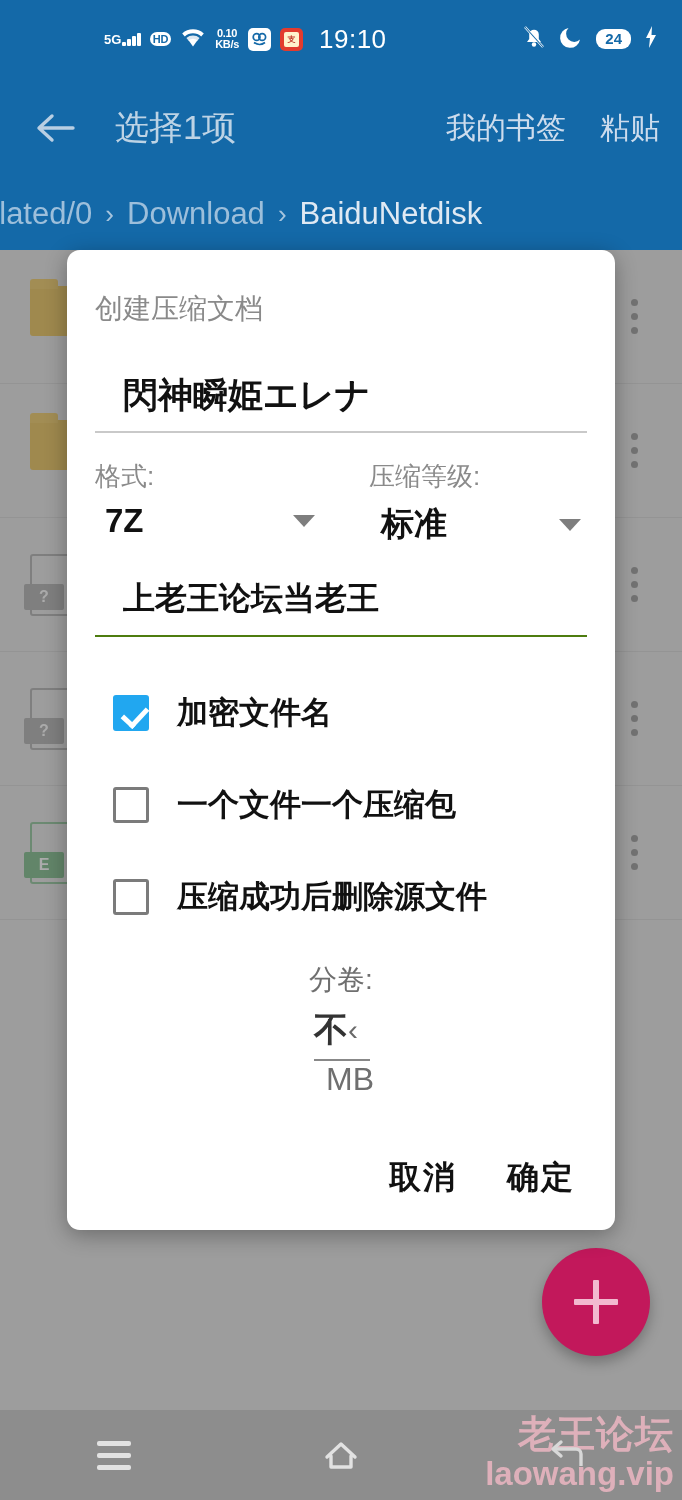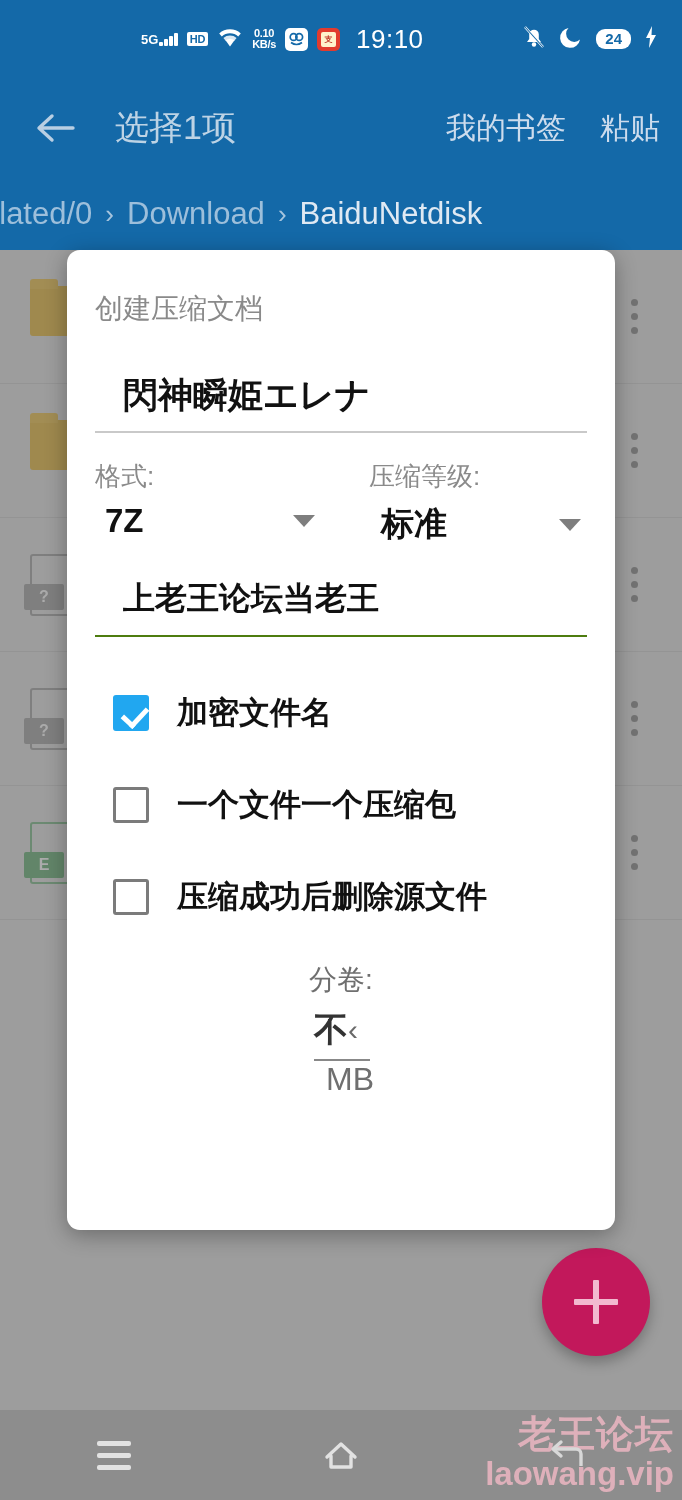--- a/index.html
+++ b/index.html
@@ -11,29 +11,29 @@
   #screen { position: relative; width: 682px; height: 1500px; overflow: hidden; }
 
   
   #statusbar {
     position: absolute; left: 0; top: 0; width: 682px; height: 78px;
     background: #1469a8; color: #ffffff;
     display: flex; align-items: center;
   }
   .sb-left { display: flex; align-items: center; gap: 9px; margin-left: 104px; }
   .sb-right { position: absolute; right: 24px; display: flex; align-items: center; gap: 13px; }
-  .net5g { display: flex; align-items: flex-end; gap: 1px; margin-left: 37px; }
+  .net5g { display: flex; align-items: flex-end; gap: 1px; }
   .net5g .lbl { font-size: 13px; font-weight: bold; line-height: 10px; margin-bottom: 1px; }
   .bars { display: flex; align-items: flex-end; gap: 1.5px; height: 13px; }
   .bars i { display: block; width: 3.5px; background: #fff; border-radius: 1px; }
   .bars i:nth-child(1){ height: 4px; } .bars i:nth-child(2){ height: 7px; }
   .bars i:nth-child(3){ height: 10px; } .bars i:nth-child(4){ height: 13px; }
   .hd-badge {
     font-size: 11px; font-weight: bold; color: #1469a8; background: #fff;
-    border-radius: 2px; padding: 1px 3px; letter-spacing: -0.3px;
+    border-radius: 7px; padding: 1px 3px; letter-spacing: -0.3px;
   }
   .kbs { font-size: 11px; font-weight: bold; line-height: 11px; text-align: center; letter-spacing: -0.3px; }
   .ic-sq { width: 23px; height: 23px; border-radius: 5px; background: #fff;
            display: flex; align-items: center; justify-content: center; }
   .ic-sq.red { background: #e23b2e; }
   .ic-sq.red .inner { width: 15px; height: 15px; background: #fff2cc; border-radius: 2px;
                       color: #c0392b; font-size: 8px; font-weight: bold; display:flex;
                       align-items:center; justify-content:center; }
   .clock { font-size: 26px; font-weight: 500; margin-left: 16px; letter-spacing: 0.5px; }
   .battery {
@@ -399,15 +399,19 @@
 
     <div class="volrow">
       <span class="vlab">分卷:</span>
       <span class="vinput">
         <span class="vval">不</span>
         <span class="vchev">‹</span>
       </span>
       <span class="vunit">MB</span>
     </div>
 
+    <div class="dlg-actions">
+      <span class="abtn">取消</span>
+      <span class="abtn">确定</span>
+    </div>
   </div>
 
 </div>
 
 </body></html>

